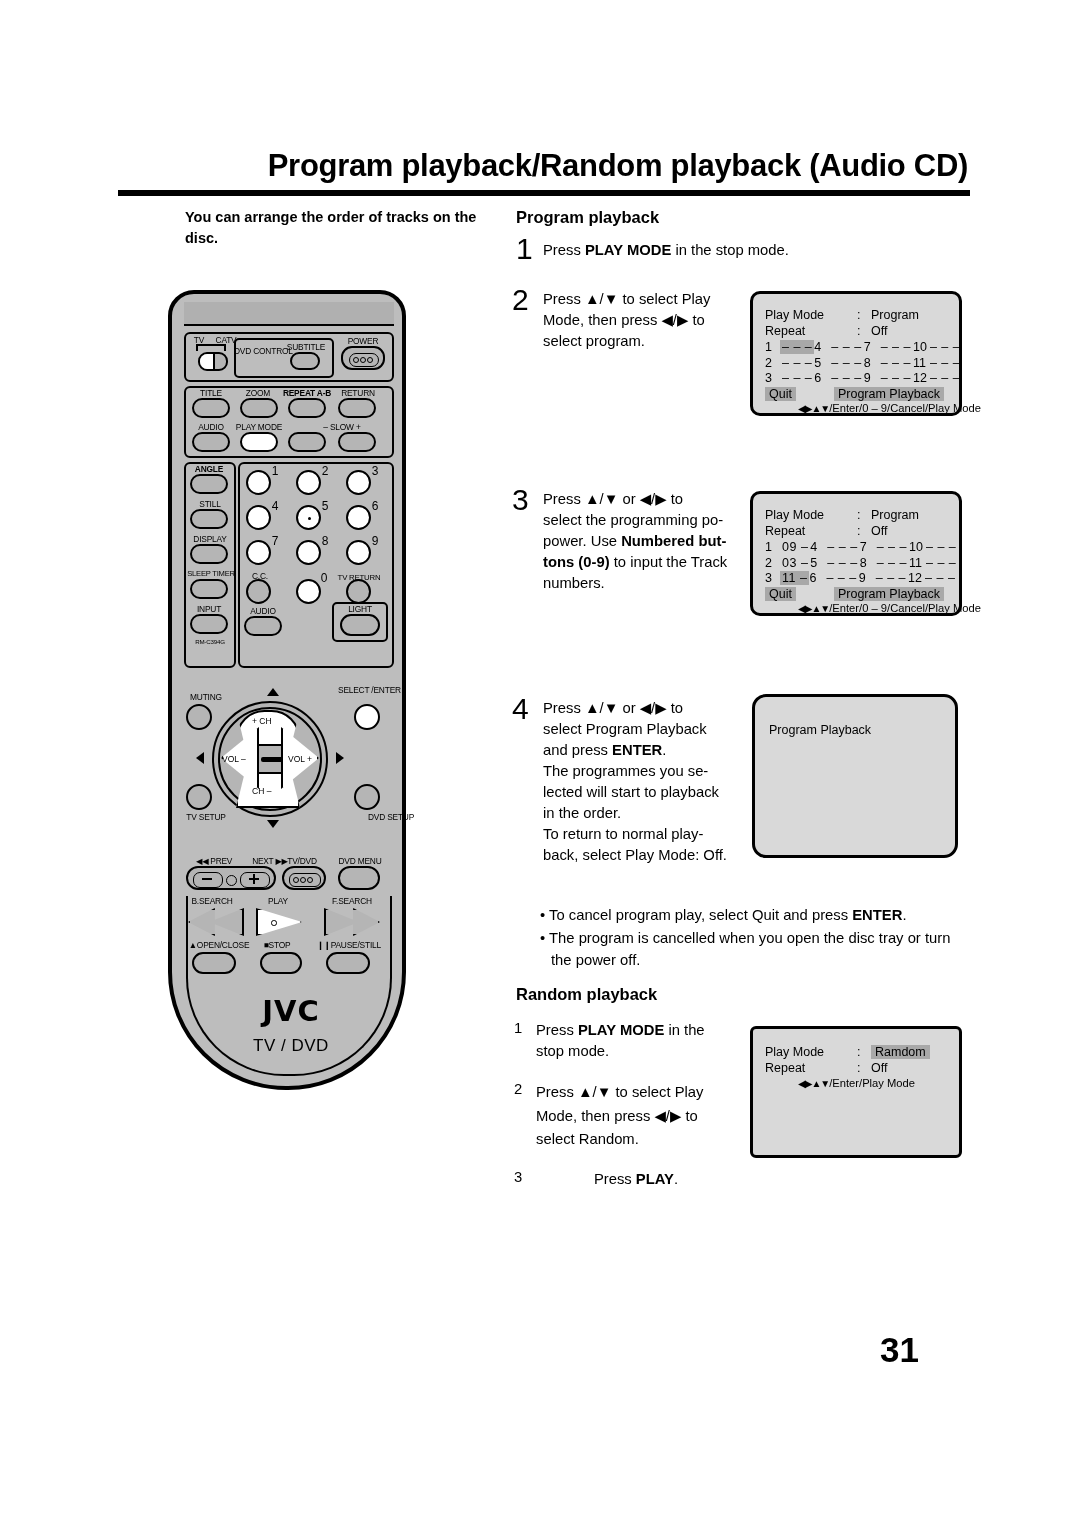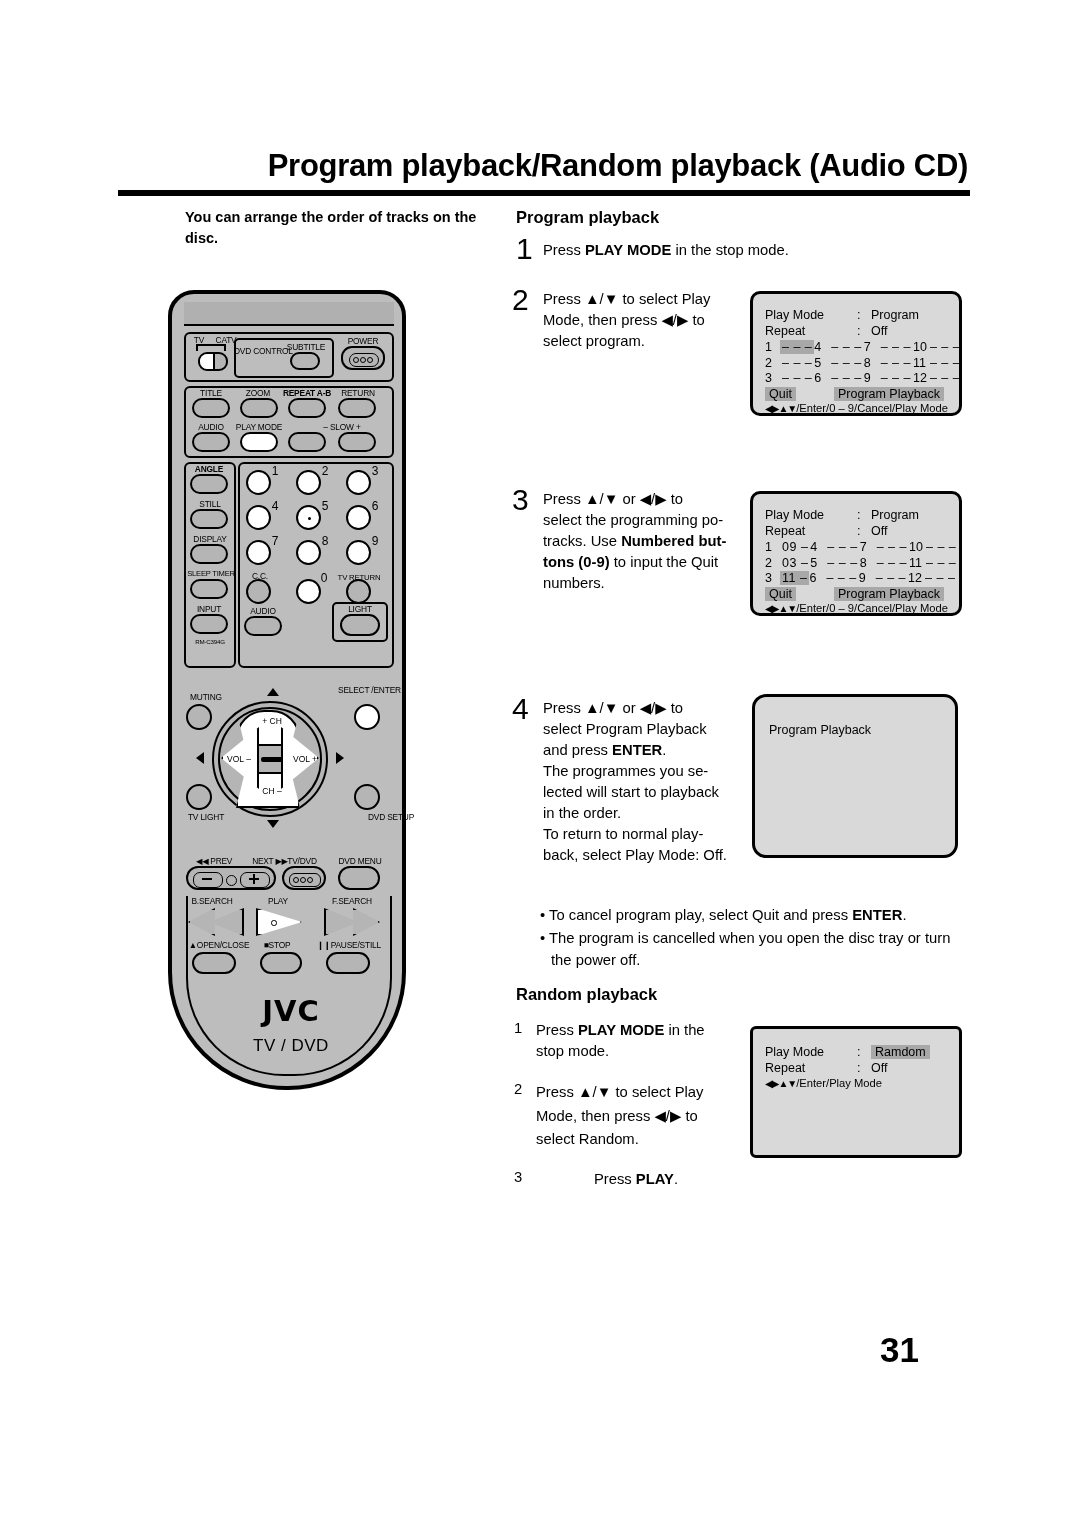--- a/index.html
+++ b/index.html
@@ -36,21 +36,21 @@
   .osd-label{width:92px;}
   .osd-colon{width:14px;}
   .hl{background:#a8a8a8;padding:0 4px;}
   .trk-grid{margin-top:1px;}
   .trk-line{display:flex;white-space:nowrap;margin-bottom:1.5px;}
   .trk-cell{width:56px;display:flex;}
   .trk-no{display:inline-block;min-width:15px;}
   .trk-val{display:inline-block;padding:0 2px;letter-spacing:0.5px;}
   .trk-val.hl{background:#a8a8a8;}
   .osd-quitrow{display:flex;margin-top:1px;}
-  .osd-foot{margin-top:1.5px;font-size:11.2px;white-space:nowrap;}
+  .osd-foot{margin-top:1.5px;font-size:11.2px;white-space:nowrap;margin-left:33px;}
   .arrows{letter-spacing:-1px;font-size:10px;}
 
   
   .pageno{position:absolute;left:880px;top:1330px;font-size:35px;font-weight:bold;}
 
   
   .remote-wrap{position:absolute;left:168px;top:290px;width:240px;height:805px;}
   .remote-body{position:absolute;left:0;top:0;width:238px;height:800px;background:#bdbdbd;
      border:4px solid #000;border-radius:26px 26px 118px 118px;box-sizing:border-box;}
   .remote-inner-arc{position:absolute;left:14px;bottom:10px;width:206px;height:180px;
@@ -71,21 +71,21 @@
   .dwedge{position:absolute;background:#fff;border:2px solid #000;box-sizing:border-box;}
   .dwedge.up{left:22px;top:7px;width:64px;height:36px;border-radius:30px 30px 8px 8px;
       clip-path:polygon(14% 100%,0 0,100% 0,86% 100%);}
   .dwedge.down{left:22px;bottom:7px;width:64px;height:36px;
       clip-path:polygon(0 100%,14% 0,86% 0,100% 100%);}
   .dwedge.left{left:7px;top:24px;width:38px;height:62px;
       clip-path:polygon(0 50%,100% 0,100% 100%);}
   .dwedge.right{right:7px;top:24px;width:38px;height:62px;
       clip-path:polygon(100% 50%,0 0,0 100%);}
   .dcenter{position:absolute;left:47px;top:54px;width:22px;height:5px;background:#000;border-radius:2px;}
-  .dlabel{position:absolute;font-size:8.5px;text-align:center;line-height:1.0;}
+  .dlabel{position:absolute;font-size:8.5px;line-height:1.0;}
 
   .tri{width:0;height:0;position:absolute;}
 
   .jvc{position:absolute;left:0;top:700px;width:238px;text-align:center;font-size:29px;font-weight:bold;
        letter-spacing:1px;font-family:"DejaVu Sans",sans-serif;}
   .tvdvd{position:absolute;left:0;top:742px;width:238px;text-align:center;font-size:17px;letter-spacing:0.5px;}
 
   .searchbtn{position:absolute;background:#b5b5b5;border:2px solid #000;box-sizing:border-box;}
   .searchbtn.lit{background:#fff;}
 </style>
@@ -191,21 +191,21 @@
       <div class="lbl" style="left:68px;top:312px;width:46px;">AUDIO</div>
       <div class="btn" style="left:72px;top:322px;width:38px;height:20px;"></div>
       <div class="panel" style="left:160px;top:308px;width:56px;height:40px;border-radius:5px;"></div>
       <div class="lbl" style="left:164px;top:310px;width:48px;">LIGHT</div>
       <div class="btn" style="left:168px;top:320px;width:40px;height:22px;"></div>
 
       <div class="lbl" style="left:8px;top:398px;width:52px;">MUTING</div>
       <div class="btn round" style="left:14px;top:410px;width:26px;height:26px;"></div>
       <div class="lbl" style="left:166px;top:392px;width:54px;line-height:1.05;">SELECT /ENTER</div>
       <div class="btn round lit" style="left:182px;top:410px;width:26px;height:26px;"></div>
-      <div class="lbl" style="left:6px;top:518px;width:56px;">TV LIGHT</div>
+      <div class="lbl" style="left:6px;top:518px;width:56px;">TV SETUP</div>
       <div class="btn round" style="left:14px;top:490px;width:26px;height:26px;"></div>
       <div class="lbl" style="left:162px;top:518px;width:62px;margin-left:26px;">DVD SETUP</div>
       <div class="btn round" style="left:182px;top:490px;width:26px;height:26px;"></div>
 
       <div class="dpad">
         <div class="dpad-inner"></div>
         <div class="dwedge up"></div>
         <div class="dwedge down"></div>
         <div class="dwedge left"></div>
         <div class="dwedge right"></div>
@@ -345,22 +345,22 @@
         <span class="hl" style="margin-left:38px;">Program Playback</span>
       </div>
       <div class="osd-foot"><span class="arrows">◀▶▲▼</span><span>/Enter/0 – 9/Cancel/Play Mode</span></div>
     </div>
   </div>
 
   <div class="stepnum" style="left:512px;top:483px;">3</div>
   <div class="step" style="left:543px;top:489px;width:198px;">
     <div>Press  ▲/▼  or  ◀/▶  to</div>
     <div>select the programming po-</div>
-    <div><span>tracks. Use </span><span class="b">Numbered but-</span></div>
-    <div><span class="b">tons (0-9)</span><span> to input the Quit</span></div>
+    <div><span>power. Use </span><span class="b">Numbered but-</span></div>
+    <div><span class="b">tons (0-9)</span><span> to input the Track</span></div>
     <div>numbers.</div>
   </div>
 
   <div class="osd" style="left:750px;top:491px;width:212px;height:125px;">
     <div class="osd-inner">
       <div class="osd-row">
         <span class="osd-label">Play Mode</span>
         <span class="osd-colon">:</span>
         <span>Program</span>
       </div>

